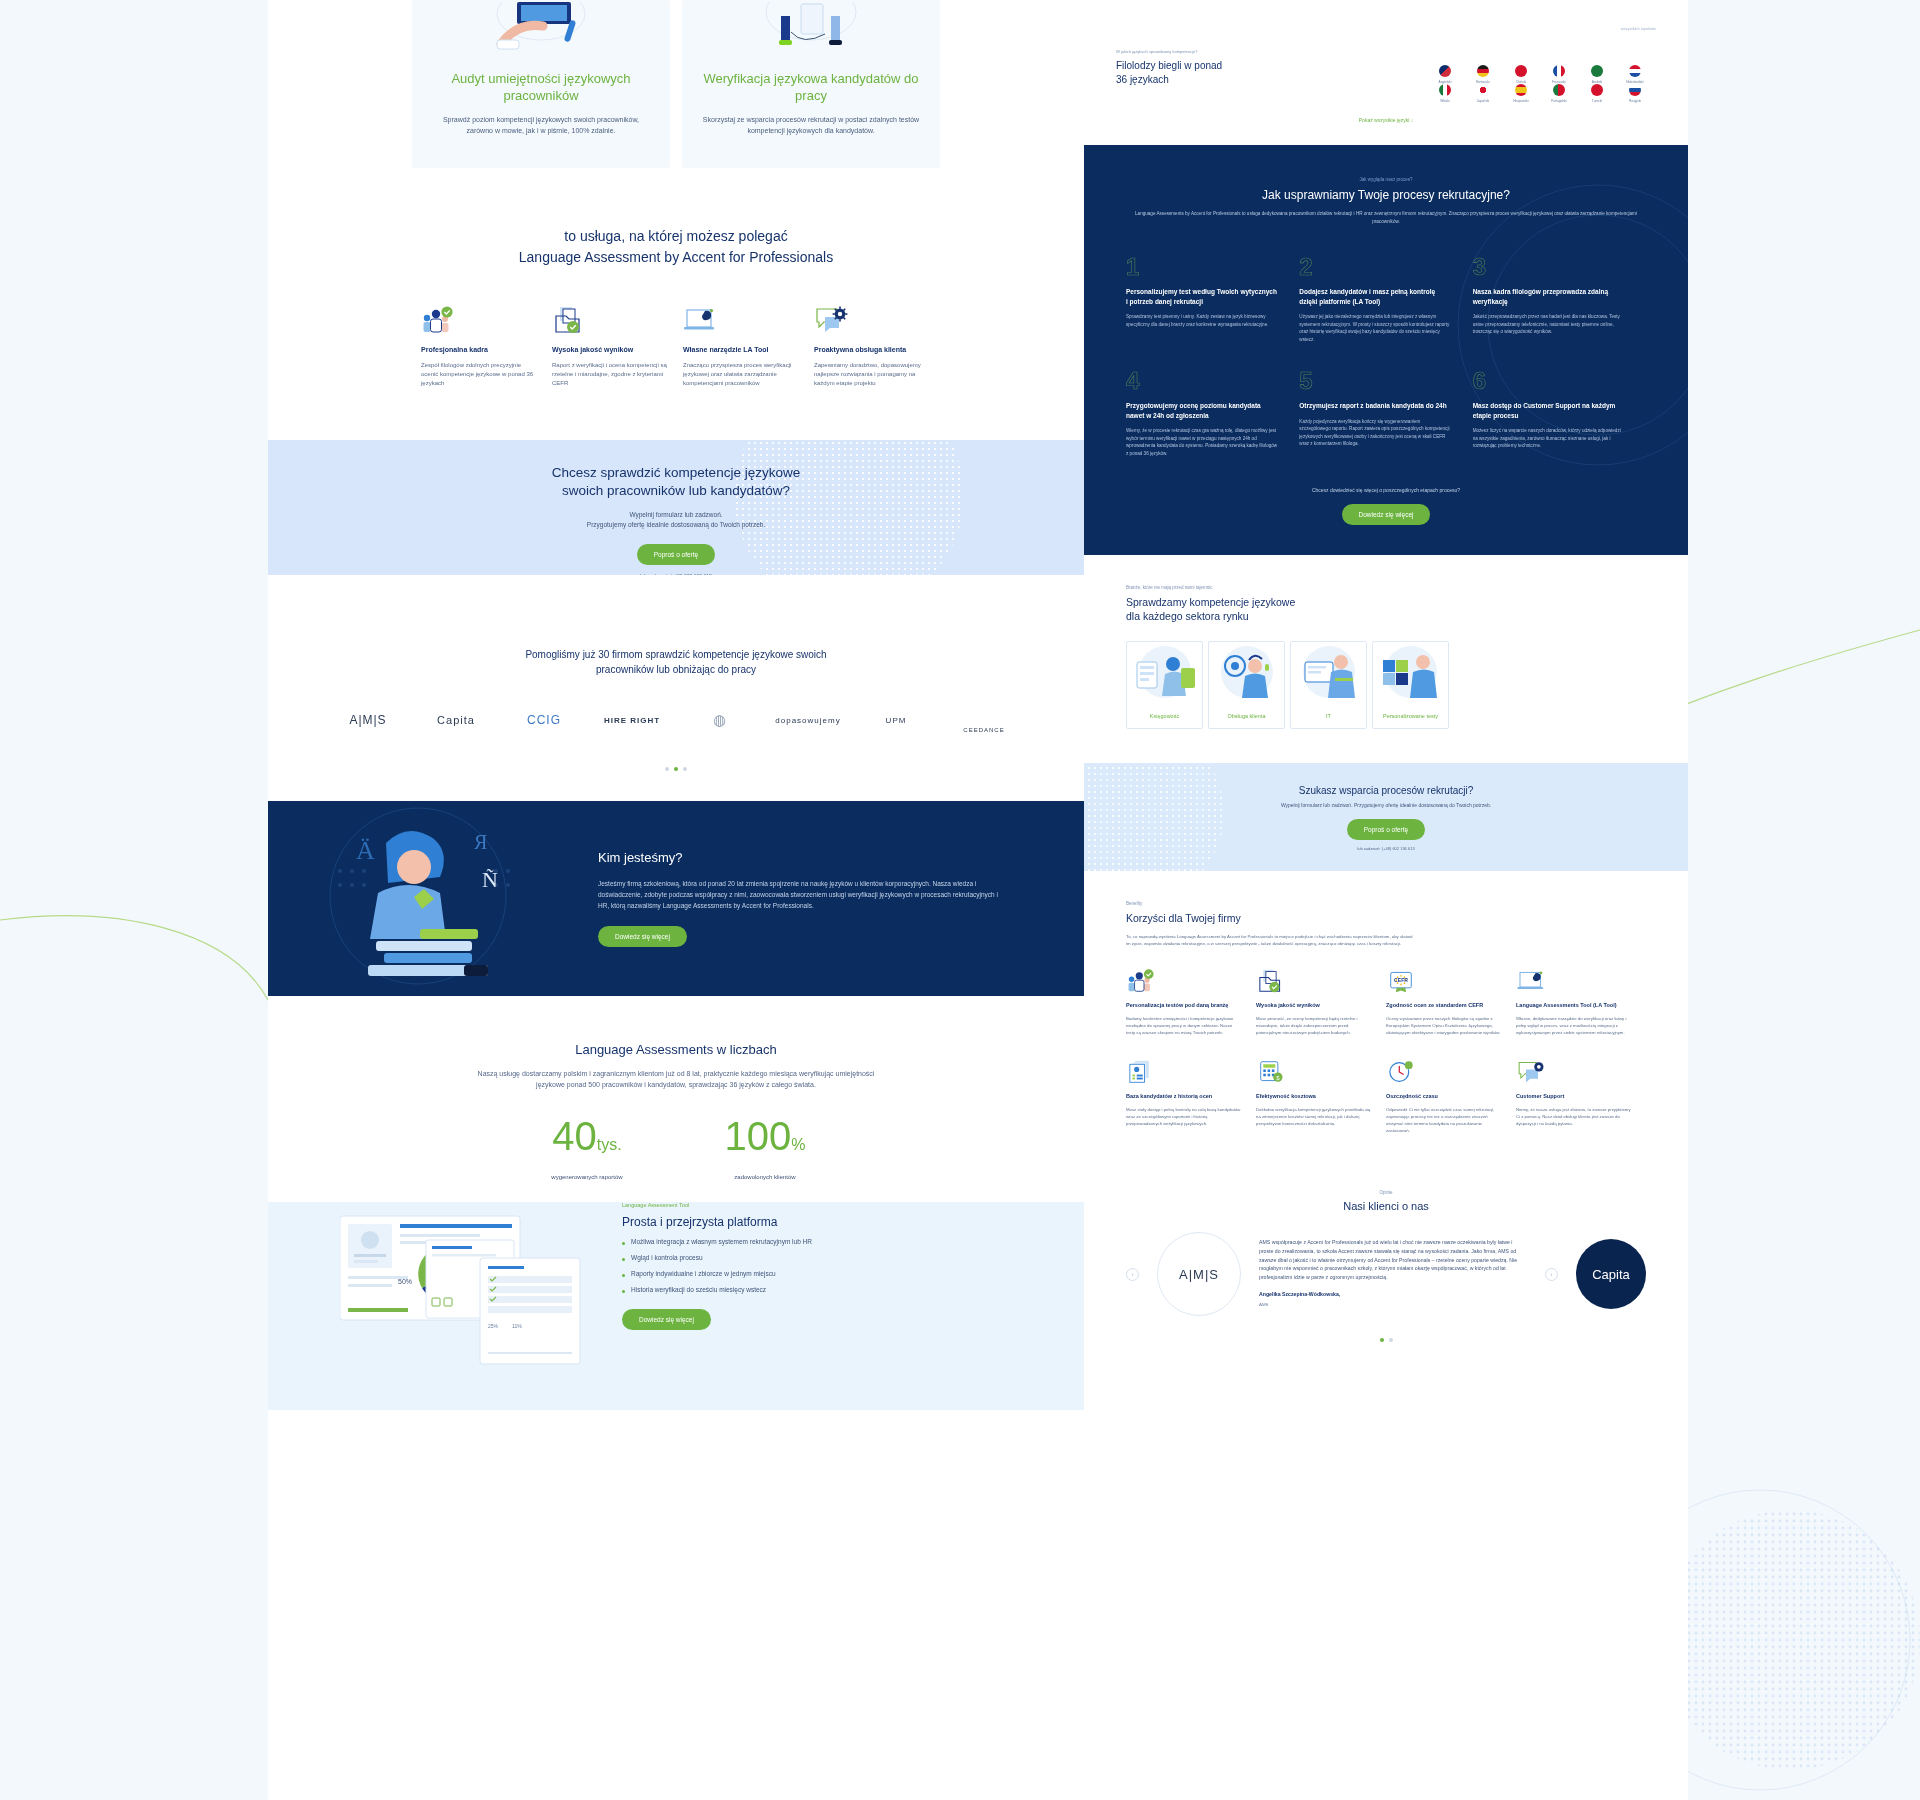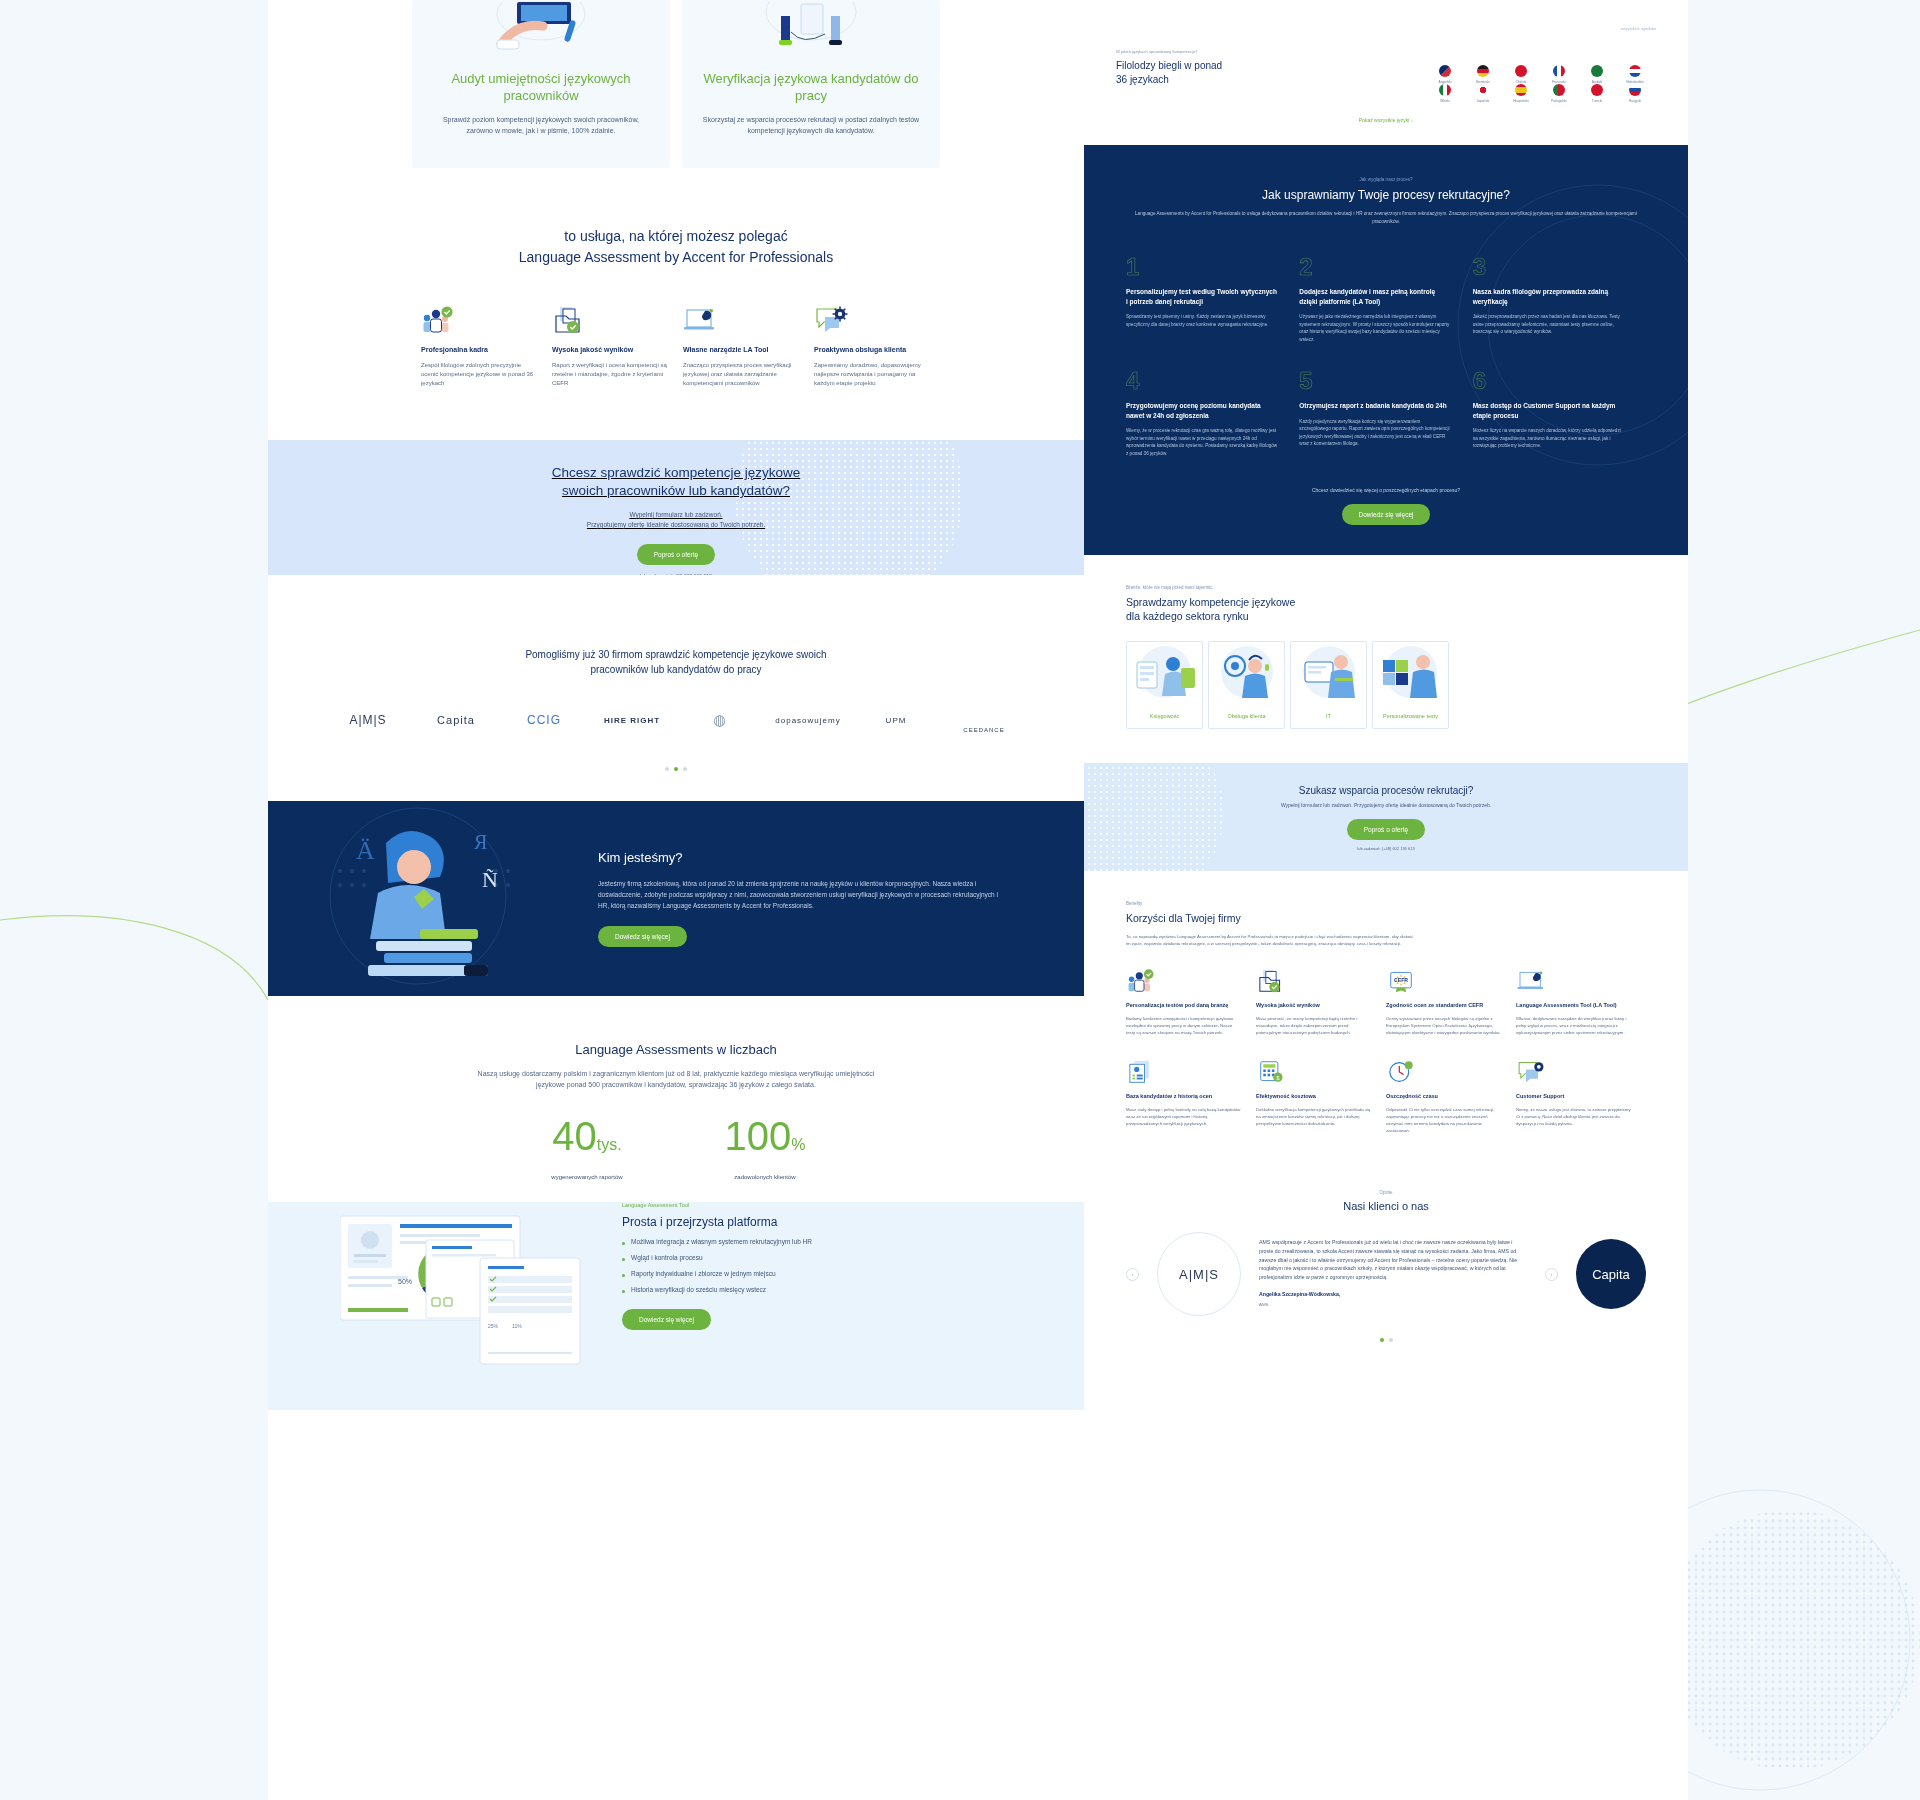--- a/index.html
+++ b/index.html
@@ -22,21 +22,21 @@
   .svc-desc{font-size:7px;line-height:11px;color:#4a5d7e;text-align:center;margin-top:10px;}
 
   .lead{margin-top:58px;text-align:center;font-size:14px;line-height:21px;color:#17336c;font-weight:400;}
 
   .feat-row{display:flex;justify-content:center;gap:0;margin-top:36px;}
   .feat{width:117px;margin:0 7px;}
   .feat-ico{height:30px;display:flex;align-items:flex-end;}
   .feat-h{font-size:7px;line-height:10px;color:#17336c;font-weight:bold;margin-top:11px;}
   .feat-p{font-size:6px;line-height:9px;color:#5a6d8c;margin-top:6px;}
 
-  .band-blue{margin-top:52px;background:#d7e6fa;height:135px;position:relative;overflow:hidden;text-decoration:underline;}
+  .band-blue{margin-top:52px;background:#d7e6fa;height:135px;position:relative;overflow:hidden;}
   .band-blue .dots{position:absolute;right:120px;top:-60px;width:230px;height:230px;border-radius:50%;
      background:radial-gradient(circle, rgba(255,255,255,.85) 1px, transparent 1.2px) 0 0/6px 6px;}
   .cta-h{font-size:13.5px;line-height:18px;color:#17336c;text-align:center;padding-top:24px;position:relative;}
   .cta-p{font-size:6.5px;line-height:10px;color:#3f5478;text-align:center;margin-top:10px;position:relative;}
   .btn-green{display:inline-block;background:#6cb33f;color:#fff;border:none;border-radius:14px;
     font-size:6.5px;padding:7px 17px;cursor:pointer;font-family:inherit;}
   .cta-phone{font-size:5px;color:#53688c;text-align:center;margin-top:8px;}
 
   .clients-h{margin-top:72px;text-align:center;font-size:10px;line-height:15px;color:#17336c;}
   .logo-row{display:flex;justify-content:center;align-items:center;gap:0;margin-top:30px;flex-wrap:wrap;}
@@ -262,21 +262,21 @@
       <div>Przygotujemy ofertę idealnie dostosowaną do Twoich potrzeb.</div>
     </div>
     <div style="text-align:center;margin-top:13px;position:relative;">
       <button class="btn-green">Poproś o ofertę</button>
     </div>
     <div class="cta-phone">lub zadzwoń: (+48) 602 136 613</div>
   </div>
 
   <div class="clients-h">
     <div>Pomogliśmy już 30 firmom sprawdzić kompetencje językowe swoich</div>
-    <div>pracowników lub kandydatów do pracy</div>
+    <div>pracowników lub obniżając do pracy</div>
   </div>
   <div class="logo-row">
     <div class="logo">A|M|S</div>
     <div class="logo" style="font-size:11px;">Capita</div>
     <div class="logo" style="color:#3e79c4;">CCIG</div>
     <div class="logo" style="font-size:8px;font-weight:bold;">HIRE RIGHT</div>
     <div class="logo" style="font-size:15px;color:#8b9bb0;">◍</div>
     <div class="logo" style="font-size:8px;">dopasowujemy</div>
     <div class="logo" style="font-size:8px;">UPM</div>
     <div class="logo" style="width:88px;font-size:6px;margin-top:20px;">CEEDANCE</div>

